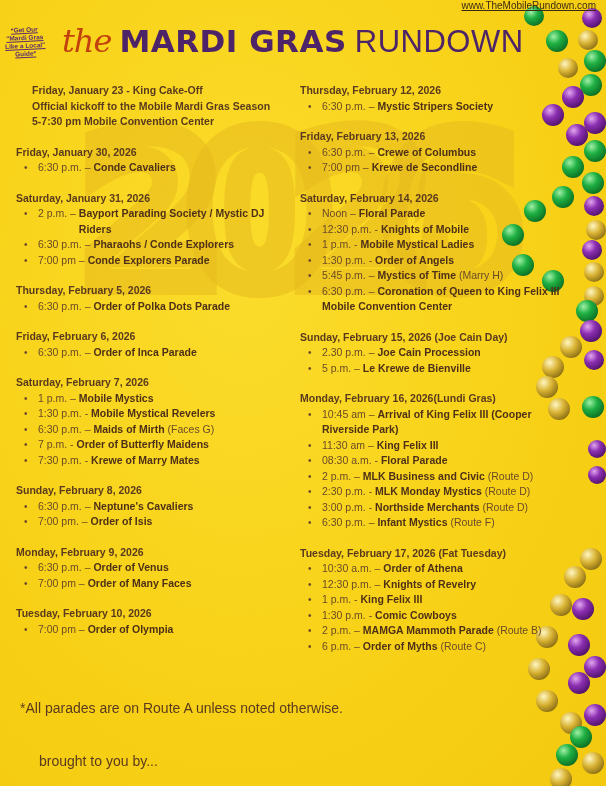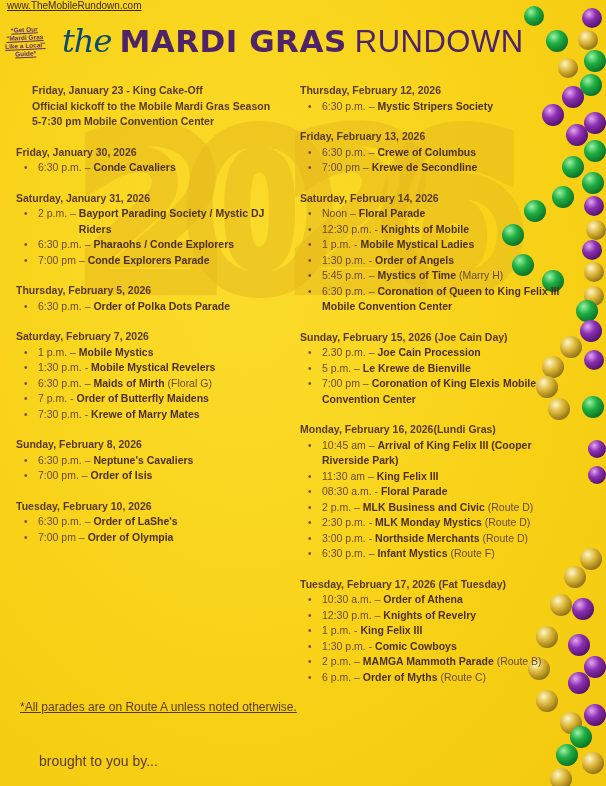--- a/index.html
+++ b/index.html
@@ -30,36 +30,36 @@
   
   .beads { position: absolute; right: 0; top: 0; width: 110px; height: 786px; z-index: 1; }
   .bead { position: absolute; border-radius: 50%; }
   .bead.g { background: radial-gradient(circle at 35% 30%, #9ff0a6 0%, #1fb043 35%, #0b6a22 80%); }
   .bead.p { background: radial-gradient(circle at 35% 30%, #e3a6f0 0%, #8c2fb2 35%, #4d1066 80%); }
   .bead.y { background: radial-gradient(circle at 35% 30%, #fff6c0 0%, #d8b232 40%, #7d6210 85%); }
 
   .content { position: relative; z-index: 2; }
 
   .site-url {
-    position: absolute; left: 7px; width: 580px; top: 0px; text-align: left;
+    position: absolute; left: 16px; width: 580px; top: 0px; text-align: right;
     font-size: 10px; color: #3c2a14; text-decoration: underline;
   }
   .tagline {
     position: absolute; left: 4px; top: 26px; width: 42px;
     font-size: 6.5px; line-height: 8px; text-align: center;
     color: #5b2c6e; font-weight: bold; text-decoration: underline;
     transform: rotate(-3deg);
   }
   .title {
     position: absolute; left: 62px; top: 22px; white-space: nowrap;
     color: #4e2468;
   }
   .title .the {
     font-family: "DejaVu Serif", serif; font-style: italic;
-    font-size: 32px; letter-spacing: -1px; color: #0c4a6e; margin-right: 8px;
+    font-size: 32px; letter-spacing: -1px; color: #c2410c; margin-right: 8px;
     vertical-align: baseline;
   }
   .title .mg {
     font-family: "DejaVu Sans", sans-serif; font-weight: bold;
     font-size: 31px; letter-spacing: 0.5px;
   }
   .title .rd {
     font-family: "Liberation Sans", sans-serif;
     font-size: 31px; margin-left: 8px; letter-spacing: 0.5px;
   }
@@ -77,21 +77,21 @@
   li::before {
     content: "\2022"; position: absolute; left: -14px; color: #6b4a2a; font-size: 10px;
   }
   .time { color: #6b4a28; font-weight: normal; }
   .name { font-weight: bold; color: #4e3018; }
   .route { font-weight: normal; color: #6b4a28; }
   .kickoff div { font-weight: bold; color: #5a3a1e; padding-left: 16px; }
 
   .footnote {
     position: absolute; left: 20px; top: 700px;
-    font-size: 12px; color: #5a3a1e; text-decoration: underline;
+    font-size: 14px; color: #5a3a1e;
   }
   .brought {
     position: absolute; left: 39px; top: 753px;
     font-size: 14px; color: #5a3a1e;
   }
 </style>
 </head>
 <body>
 
 <div class="bg-grad"></div>
@@ -188,45 +188,57 @@
       </ul>
     </div>
 
     <div class="section">
       <div class="day">Thursday, February 5, 2026</div>
       <ul>
         <li><span class="time">6:30 p.m. – </span><span class="name">Order of Polka Dots Parade</span></li>
       </ul>
     </div>
 
+    <div class="section">
+      <div class="day">Friday, February 6, 2026</div>
+      <ul>
+        <li><span class="time">6:30 p.m. – </span><span class="name">Order of Inca Parade</span></li>
+      </ul>
+    </div>
 
     <div class="section">
       <div class="day">Saturday, February 7, 2026</div>
       <ul>
         <li><span class="time">1 p.m. – </span><span class="name">Mobile Mystics</span></li>
         <li><span class="time">1:30 p.m. - </span><span class="name">Mobile Mystical Revelers</span></li>
-        <li><span class="time">6:30 p.m. – </span><span class="name">Maids of Mirth</span><span class="route"> (Floral G)</span></li>
+        <li><span class="time">6:30 p.m. – </span><span class="name">Maids of Mirth</span><span class="route"> (Faces G)</span></li>
         <li><span class="time">7 p.m. - </span><span class="name">Order of Butterfly Maidens</span></li>
         <li><span class="time">7:30 p.m. - </span><span class="name">Krewe of Marry Mates</span></li>
       </ul>
     </div>
 
     <div class="section">
       <div class="day">Sunday, February 8, 2026</div>
       <ul>
         <li><span class="time">6:30 p.m. – </span><span class="name">Neptune's Cavaliers</span></li>
         <li><span class="time">7:00 pm. – </span><span class="name">Order of Isis</span></li>
       </ul>
     </div>
 
+    <div class="section">
+      <div class="day">Monday, February 9, 2026</div>
+      <ul>
+        <li><span class="time">6:30 p.m. – </span><span class="name">Order of Venus</span></li>
+        <li><span class="time">7:00 pm – </span><span class="name">Order of Many Faces</span></li>
+      </ul>
+    </div>
 
     <div class="section">
       <div class="day">Tuesday, February 10, 2026</div>
       <ul>
-        <li><span class="time">6:30 p.m. – </span><span class="name">Order of LaShe's</span></li>
         <li><span class="time">7:00 pm – </span><span class="name">Order of Olympia</span></li>
       </ul>
     </div>
   </div>
 
   <div class="col right">
     <div class="section">
       <div class="day">Thursday, February 12, 2026</div>
       <ul>
         <li><span class="time">6:30 p.m. – </span><span class="name">Mystic Stripers Society</span></li>
@@ -251,21 +263,20 @@
         <li><span class="time">5:45 p.m. – </span><span class="name">Mystics of Time</span><span class="route"> (Marry H)</span></li>
         <li><span class="time">6:30 p.m. – </span><span class="name">Coronation of Queen to King Felix III Mobile Convention Center</span></li>
       </ul>
     </div>
 
     <div class="section">
       <div class="day">Sunday, February 15, 2026 (Joe Cain Day)</div>
       <ul>
         <li><span class="time">2.30 p.m. – </span><span class="name">Joe Cain Procession</span></li>
         <li><span class="time">5 p.m. – </span><span class="name">Le Krewe de Bienville</span></li>
-        <li><span class="time">7:00 pm – </span><span class="name">Coronation of King Elexis Mobile Convention Center</span></li>
       </ul>
     </div>
 
     <div class="section">
       <div class="day">Monday, February 16, 2026(Lundi Gras)</div>
       <ul>
         <li><span class="time">10:45 am – </span><span class="name">Arrival of King Felix III (Cooper Riverside Park)</span></li>
         <li><span class="time">11:30 am – </span><span class="name">King Felix III</span></li>
         <li><span class="time">08:30 a.m. - </span><span class="name">Floral Parade</span></li>
         <li><span class="time">2 p.m. – </span><span class="name">MLK Business and Civic</span><span class="route"> (Route D)</span></li>

